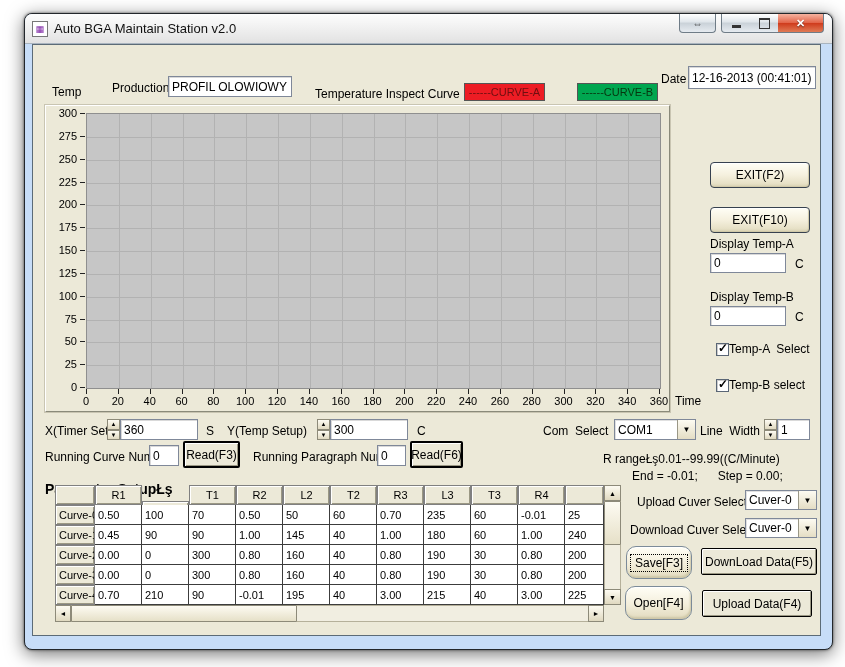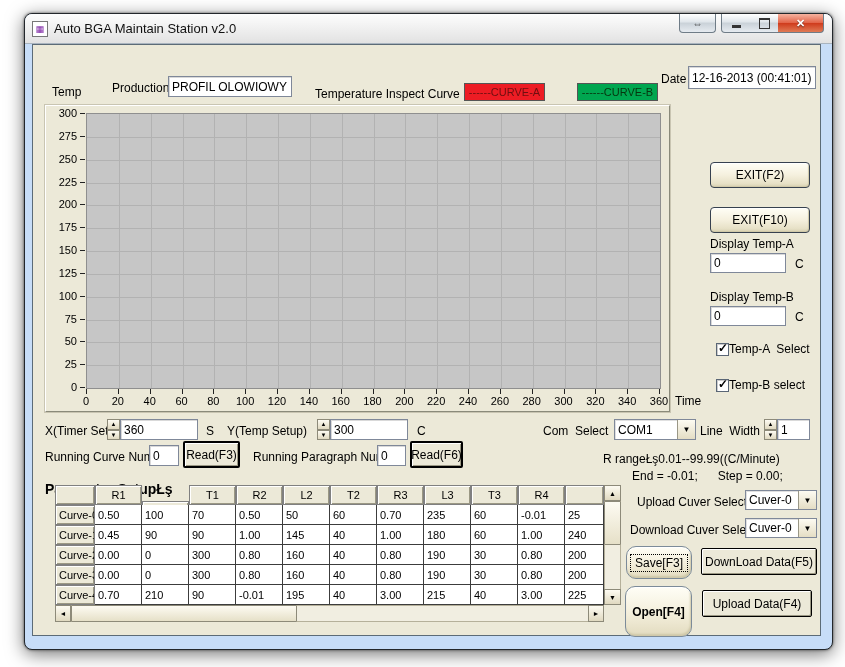--- a/index.html
+++ b/index.html
@@ -261,21 +261,21 @@
     </div>
     <div class="lbl" style="left:597px;top:478px;">Download Cuver Select</div>
     <div class="dd" style="left:712px;top:473px;width:72px;height:20px;">
       <span class="dd-text">Cuver-0</span>
       <span class="dd-arrow">▼</span>
     </div>
     <div class="roundbtn" style="left:593px;top:501px;width:66px;height:33px;">
       <span class="focusbox">Save[F3]</span>
     </div>
     <div class="blackbtn" style="left:668px;top:503px;width:116px;height:27px;border-width:1px;">DownLoad Data(F5)</div>
-    <div class="roundbtn" style="left:592px;top:541px;width:67px;height:51px;font-weight:bold;">Open[F4]</div>
+    <div class="roundbtn" style="left:592px;top:541px;width:67px;height:34px;">Open[F4]</div>
     <div class="blackbtn" style="left:669px;top:545px;width:110px;height:27px;border-width:1px;">Upload Data(F4)</div>
 
     <div class="ptable" id="ptable">
         <div class="pt-cell pt-head" style="left: 0px; top: 0px; width: 40px; height: 20px;"></div>
         <div class="pt-cell pt-head" style="left: 40px; top: 0px; width: 47px; height: 20px;">R1</div>
         <div class="pt-cell pt-head" style="left: 87px; top: 0px; width: 47px; height: 20px; margin-top: 16px;">L1</div>
         <div class="pt-cell pt-head" style="left: 134px; top: 0px; width: 47px; height: 20px;">T1</div>
         <div class="pt-cell pt-head" style="left: 181px; top: 0px; width: 47px; height: 20px;">R2</div>
         <div class="pt-cell pt-head" style="left: 228px; top: 0px; width: 47px; height: 20px;">L2</div>
         <div class="pt-cell pt-head" style="left: 275px; top: 0px; width: 47px; height: 20px;">T2</div>

